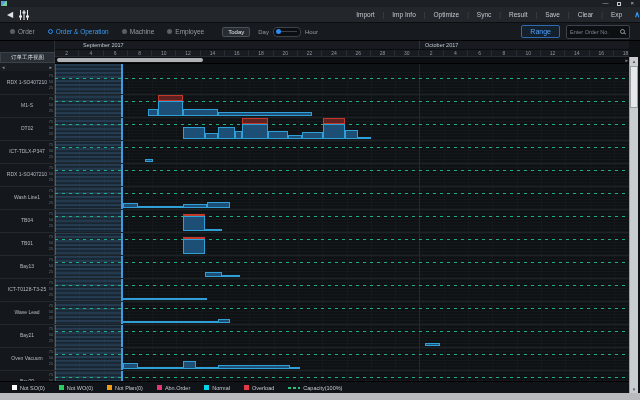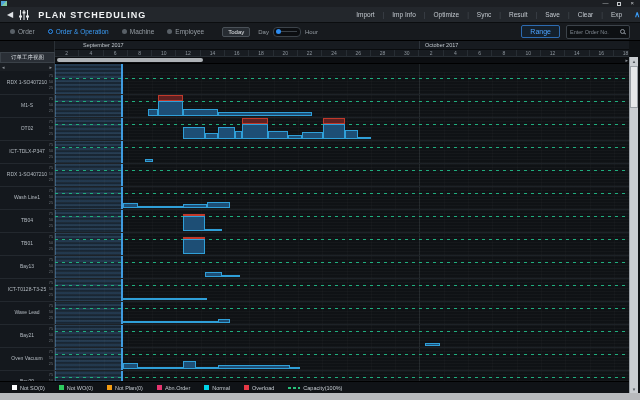--- a/index.html
+++ b/index.html
@@ -113,21 +113,20 @@
         <line x1="2.5" y1="1" x2="2.5" y2="11"></line>
         <line x1="6" y1="1" x2="6" y2="11"></line>
         <line x1="9.5" y1="1" x2="9.5" y2="11"></line>
       </g>
       <g fill="#e8eaec">
         <rect x="1" y="6.5" width="3" height="2"></rect>
         <rect x="4.5" y="2.5" width="3" height="2"></rect>
         <rect x="8" y="6.5" width="3" height="2"></rect>
       </g>
     </svg>
-    <span class="title">PLAN  STCHEDULING</span>
     <div class="tbar">
         <span class="tbtn">Import</span>
         <span class="tsep">|</span>
         <span class="tbtn">Imp Info</span>
         <span class="tsep">|</span>
         <span class="tbtn">Optimize</span>
         <span class="tsep">|</span>
         <span class="tbtn">Sync</span>
         <span class="tsep">|</span>
         <span class="tbtn">Result</span>

